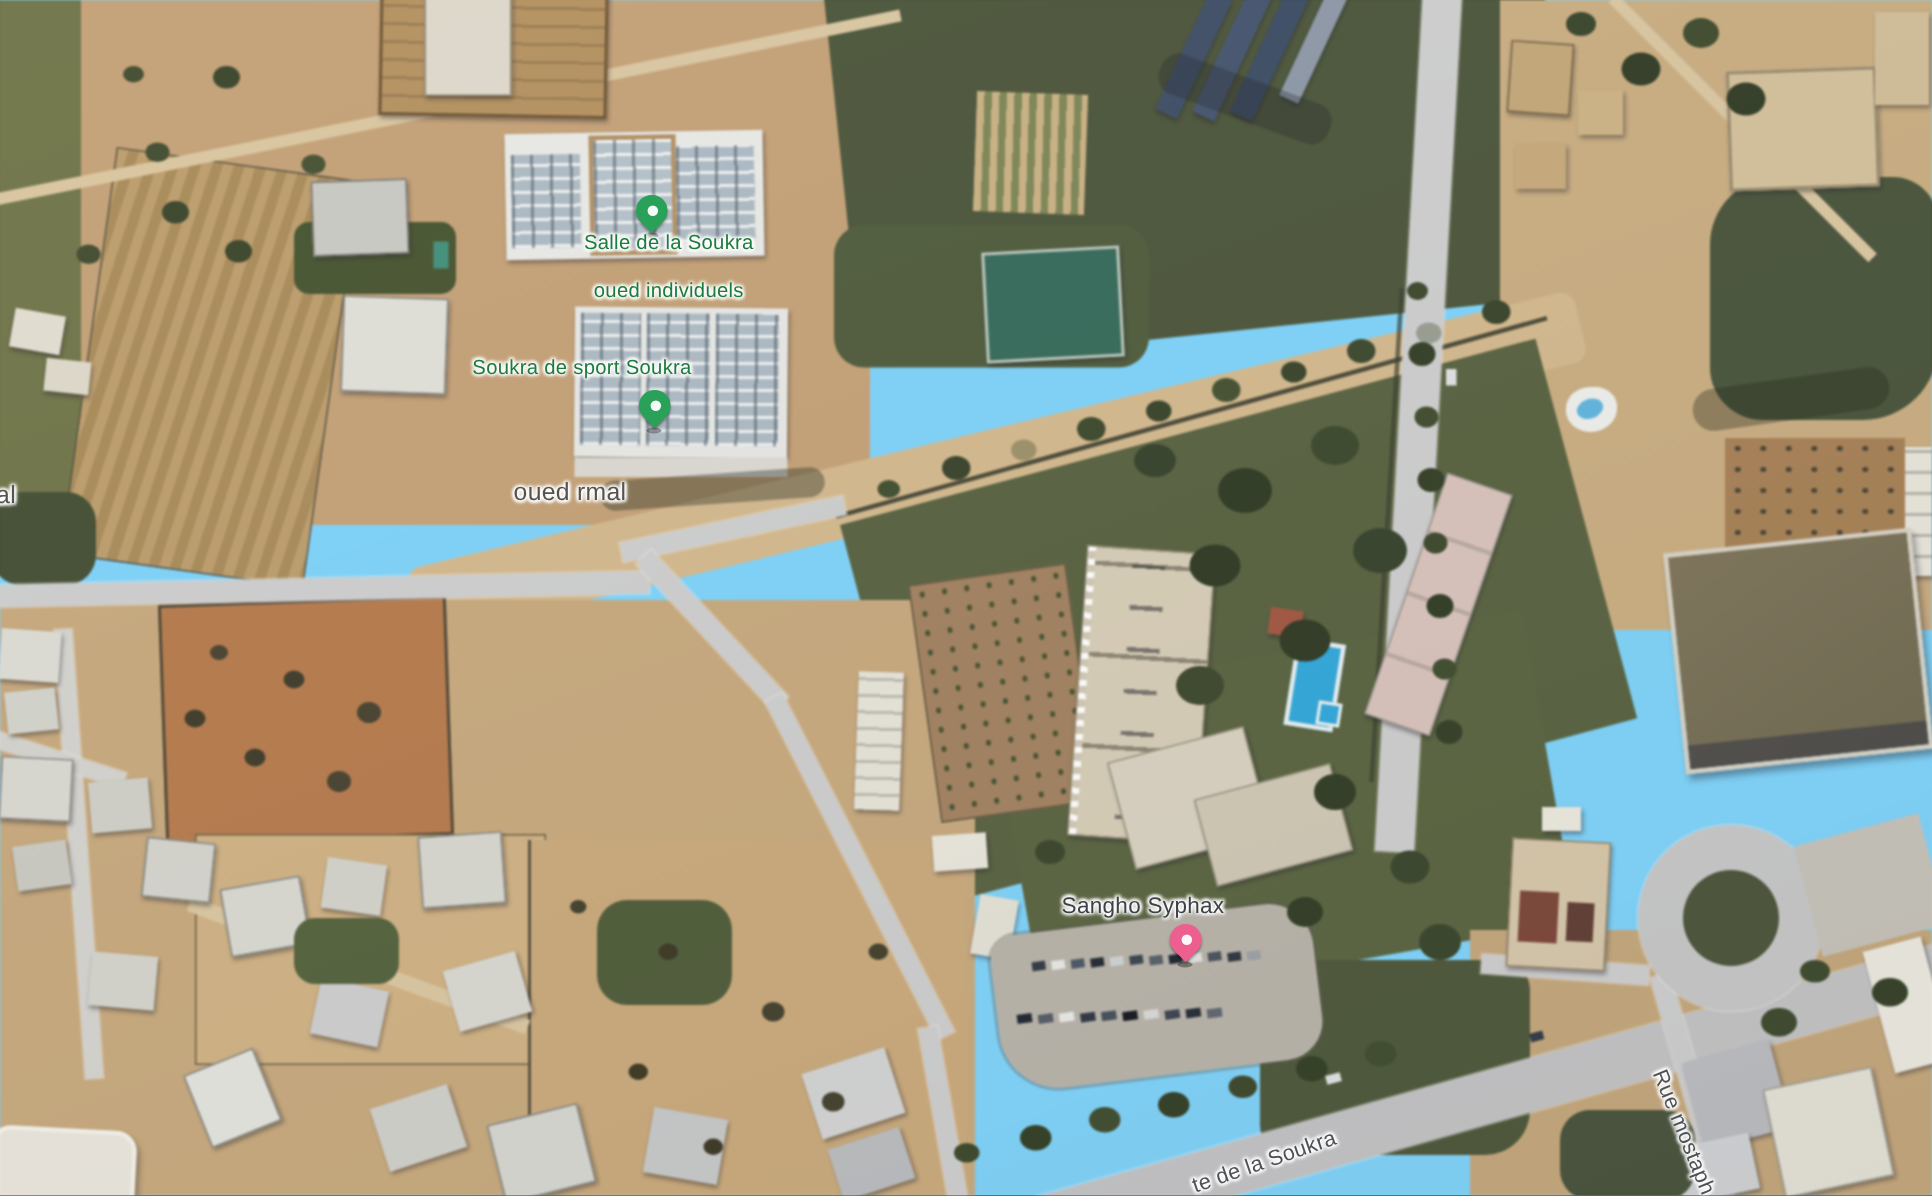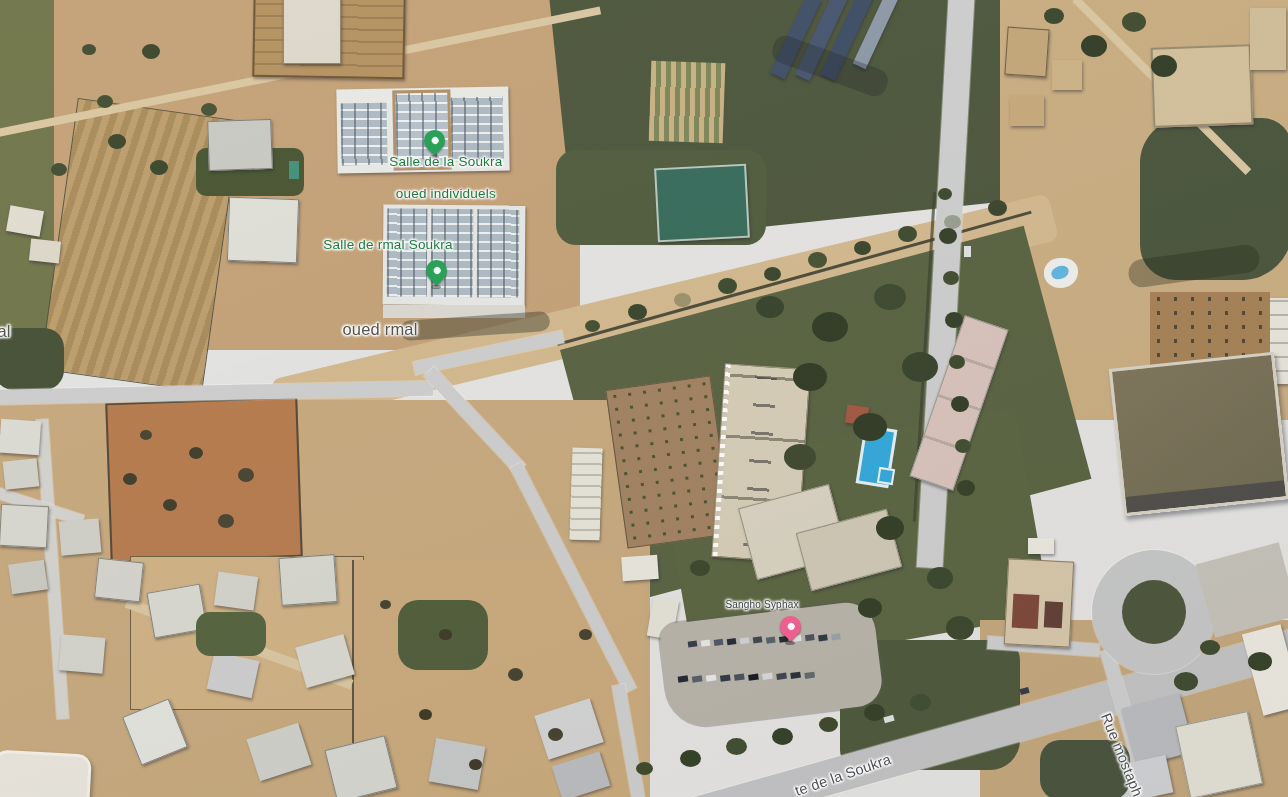--- a/index.html
+++ b/index.html
@@ -1,35 +1,35 @@
 <!DOCTYPE html>
 <html><head>
 <meta charset="utf-8">
 <style>
   html,body{margin:0;padding:0;background:#2b2b2b;}
-  #map{position:relative;width:1288px;height:797px;overflow:hidden;background:#e5e5e5;font-family:"Liberation Sans",sans-serif;}
+  #map{position:relative;width:1288px;height:797px;overflow:hidden;background:#7dd3fc;font-family:"Liberation Sans",sans-serif;}
   .p{position:absolute;}
   .scenery{position:absolute;inset:0;filter:blur(.7px);}
   .labels{position:absolute;inset:0;z-index:20;}
   .dapg{background-image:radial-gradient(circle 3px,rgba(35,48,28,.55) 55%,transparent 60%);background-size:19px 15px;}
   .dapt{background-image:radial-gradient(circle 2px,rgba(120,95,60,.35) 55%,transparent 60%);background-size:23px 17px;}
   .road{background:#cdced0;box-shadow:0 0 0 1px rgba(255,255,255,.28);}
   .track{background:#d9c6a1;}
   .bld{box-shadow:1px 2px 3px rgba(30,30,40,.45);}
   .tree{position:absolute;border-radius:50%;}
   .gridroof{background:
     repeating-linear-gradient(90deg,rgba(70,85,100,.55) 0 2px,transparent 2px 13px),
     repeating-linear-gradient(0deg,rgba(255,255,255,.75) 0 2px,rgba(148,163,176,.35) 2px 9px),
     #b9c6cf;}
   .lbl{position:absolute;transform:translate(-50%,-50%);white-space:pre;text-align:center;
     font-weight:500;letter-spacing:.2px;
     text-shadow:0 0 3px #fff,0 0 3px #fff,0 0 4px #fff,1px 1px 2px #fff,-1px -1px 2px #fff,1px -1px 2px #fff,-1px 1px 2px #fff;}
   .lbl-poi{font-size:13.5px;line-height:16px;}
   .lbl-place{font-size:16.5px;}
-  .lbl-hotel{font-size:10px;}
+  .lbl-hotel{font-size:15px;}
   .lbl-road{font-size:14.5px;font-weight:500;}
   .pin{position:absolute;width:21px;height:21px;margin:-27px 0 0 -10px;border-radius:50% 50% 50% 0;
     transform:rotate(-45deg);box-shadow:-1px 1px 2px rgba(0,0,0,.4);}
   .pin::after{content:"";position:absolute;top:50%;left:50%;width:7px;height:7px;border-radius:50%;
     background:#fff;transform:translate(-50%,-50%);opacity:.95;}
   .pinshadow{position:absolute;width:10px;height:4px;margin:-2px 0 0 -5px;border-radius:50%;background:rgba(0,0,0,.35);}
 </style>
 </head>
 <body>
 
@@ -195,21 +195,21 @@
 
     <div class="pinshadow" style="left:434px;top:157px;"></div>
     <div class="pin" style="left: 434px; top: 157px; background: rgb(42, 161, 88);" title="Salle de la Soukra"></div>
     <div class="lbl lbl-poi" style="left: 434px; top: 178px; color: rgb(28, 124, 61);">
       <span>Salle de la Soukra</span><br>
       <span>oued individuels</span>
     </div>
 
     <div class="pinshadow" style="left:436px;top:287px;"></div>
     <div class="pin" style="left: 436px; top: 287px; background: rgb(42, 161, 88);" title="Salle de sport Soukra"></div>
-    <div class="lbl lbl-poi" style="left: 388px; top: 245px; color: rgb(28, 124, 61);">Salle de rmal Soukra</div>
+    <div class="lbl lbl-poi" style="left: 388px; top: 245px; color: rgb(28, 124, 61);">Soukra de sport Soukra</div>
 
     <div class="lbl lbl-place" style="left: 380px; top: 329px; color: rgb(85, 83, 79);">oued rmal</div>
     <div class="lbl lbl-place" style="left: 4px; top: 331px; color: rgb(85, 83, 79);">al</div>
 
     <div class="pinshadow" style="left:790px;top:643px;"></div>
     <div class="pin" style="left: 790px; top: 643px; background: rgb(236, 95, 143);" title="Sangho Syphax"></div>
     <div class="lbl lbl-hotel" style="left: 762px; top: 604px; color: rgb(62, 65, 69);">Sangho Syphax</div>
 
     <div class="lbl lbl-road" style="left: 843px; top: 775px; transform: translate(-50%, -50%) rotate(-19deg); color: rgb(78, 82, 87);">te de la Soukra</div>
     <div class="lbl lbl-road" style="left: 1122px; top: 755px; transform: translate(-50%, -50%) rotate(68deg); color: rgb(78, 82, 87);">Rue mostaph</div>

